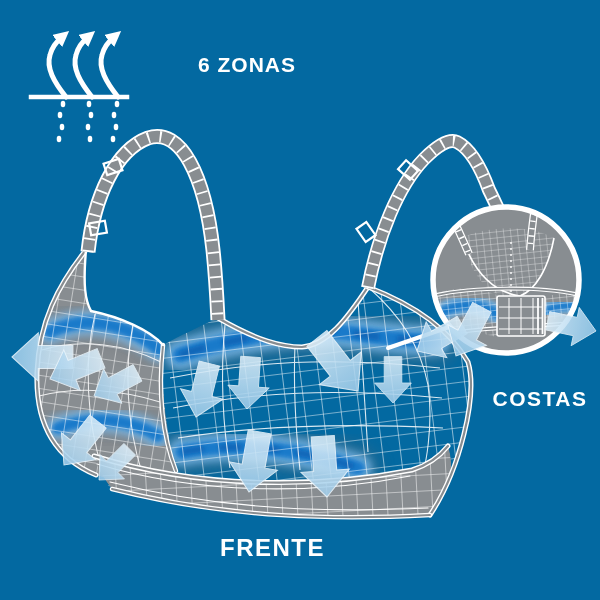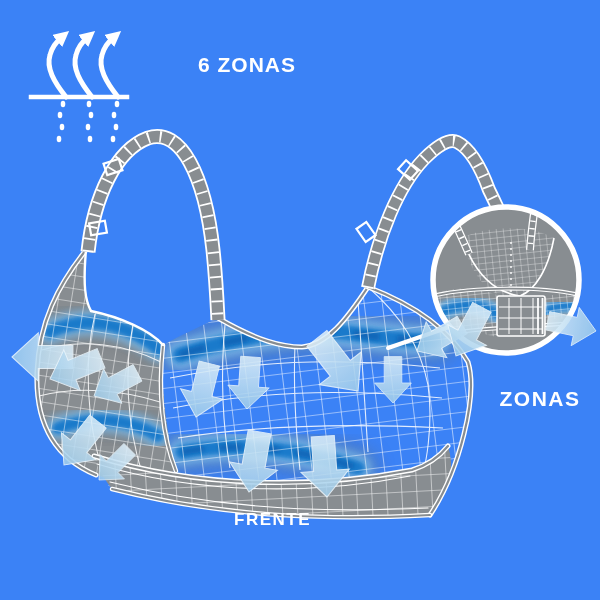--- a/index.html
+++ b/index.html
@@ -1,23 +1,23 @@
 <!DOCTYPE html>
 <html><head>
 <meta charset="utf-8">
 <style>
   html,body{margin:0;padding:0;background:#888D91;}
-  .canvas{position:relative;width:600px;height:600px;background:#3b82f6;overflow:hidden;
+  .canvas{position:relative;width:600px;height:600px;background:#0369a1;overflow:hidden;
           font-family:"Liberation Sans",sans-serif;}
   .canvas svg{position:absolute;left:0;top:0;}
   .label{position:absolute;color:#FFFFFF;font-weight:bold;text-align:center;
          letter-spacing:1px;line-height:27px;}
   .title{left:122px;top:51px;width:250px;font-size:21px;}
   .costas{left:486px;top:385px;width:108px;font-size:21px;letter-spacing:1.5px;}
-  .frente{left:210px;top:506px;width:125px;font-size:17px;letter-spacing:1.5px;}
+  .frente{left:210px;top:534px;width:125px;font-size:24px;letter-spacing:1.5px;}
 </style>
 </head>
 <body>
 
 <div class="canvas">
 
 <svg width="600" height="600" viewBox="0 0 600 600">
   <defs>
     <pattern id="m1" width="18" height="15" patternUnits="userSpaceOnUse" patternTransform="rotate(-7)">
       <path d="M0,0H18M0,0V15" stroke="#fff" stroke-width="1.15" fill="none" opacity="0.92"></path>
@@ -235,16 +235,16 @@
           <ellipse cx="114" cy="115" rx="2.3" ry="3.2"></ellipse>
       <ellipse cx="116" cy="127" rx="2.3" ry="3.2"></ellipse>
           <ellipse cx="113" cy="139" rx="2.3" ry="3.2"></ellipse>
     </g>
   </g>
 </svg>
 
 <div class="label title">
   <div>6 ZONAS</div>
 </div>
-<div class="label costas">ZONAS</div>
+<div class="label costas">COSTAS</div>
 <div class="label frente">FRENTE</div>
 
 </div>
 
 </body></html>

